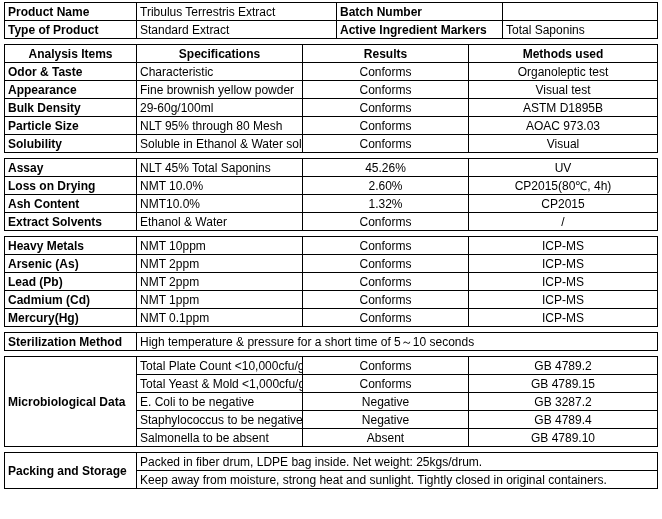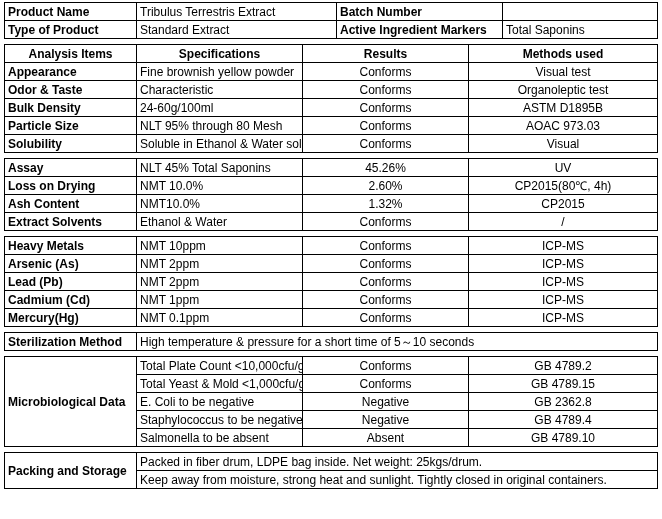--- a/index.html
+++ b/index.html
@@ -85,34 +85,34 @@
         <col style="width:189px">
     </colgroup>
     <tbody>
       <tr>
         <td class="hdr">Analysis Items</td>
         <td class="hdr">Specifications</td>
         <td class="hdr">Results</td>
         <td class="hdr">Methods used</td>
       </tr>
       <tr>
+        <td class="lbl">Odor &amp; Taste</td>
+        <td class="l">Characteristic</td>
+        <td class="c">Conforms</td>
+        <td class="c">Organoleptic test</td>
+      </tr>
+      <tr>
         <td class="lbl">Appearance</td>
         <td class="l">Fine brownish yellow powder</td>
         <td class="c">Conforms</td>
         <td class="c">Visual test</td>
       </tr>
       <tr>
-        <td class="lbl">Odor &amp; Taste</td>
-        <td class="l">Characteristic</td>
-        <td class="c">Conforms</td>
-        <td class="c">Organoleptic test</td>
-      </tr>
-      <tr>
         <td class="lbl">Bulk Density</td>
-        <td class="l">24-60g/100ml</td>
+        <td class="l">29-60g/100ml</td>
         <td class="c">Conforms</td>
         <td class="c">ASTM D1895B</td>
       </tr>
       <tr>
         <td class="lbl">Particle Size</td>
         <td class="l">NLT 95% through 80 Mesh</td>
         <td class="c">Conforms</td>
         <td class="c">AOAC 973.03</td>
       </tr>
       <tr>
@@ -236,21 +236,21 @@
         <td class="c">GB 4789.2</td>
       </tr>
       <tr>
         <td class="l">Total Yeast &amp; Mold &lt;1,000cfu/g</td>
         <td class="c">Conforms</td>
         <td class="c">GB 4789.15</td>
       </tr>
       <tr>
         <td class="l">E. Coli to be negative</td>
         <td class="c">Negative</td>
-        <td class="c">GB 2362.8</td>
+        <td class="c">GB 3287.2</td>
       </tr>
       <tr>
         <td class="l">Staphylococcus to be negative</td>
         <td class="c">Negative</td>
         <td class="c">GB 4789.4</td>
       </tr>
       <tr>
         <td class="l">Salmonella to be absent</td>
         <td class="c">Absent</td>
         <td class="c">GB 4789.10</td>

